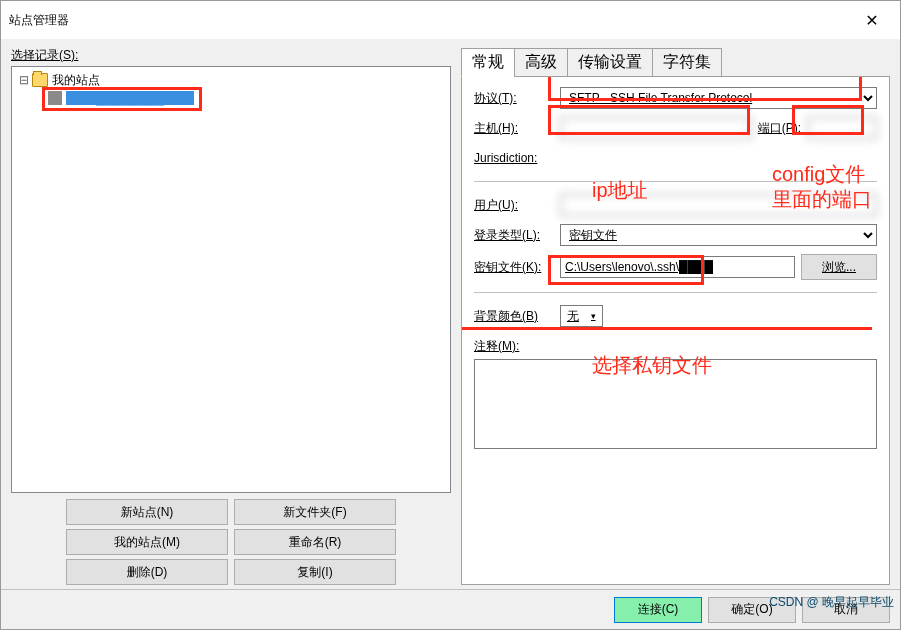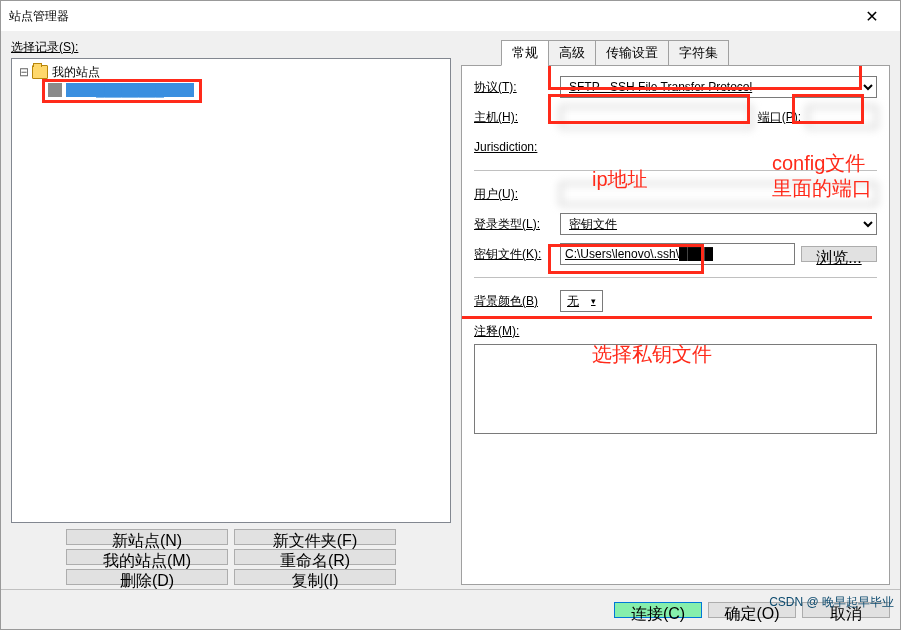--- a/index.html
+++ b/index.html
@@ -1,32 +1,32 @@
 <!DOCTYPE html>
 <html><head>
 <meta charset="utf-8">
 <style>
   * { box-sizing: border-box; font-family: "Microsoft YaHei", "Segoe UI", Tahoma, sans-serif; }
   body { margin: 0; background: #fff; }
   .window { width: 901px; height: 630px; position: relative; background: #f0f0f0; display: flex; flex-direction: column; border: 1px solid #999; }
-  .titlebar { height: 30px; display: flex; align-items: center; justify-content: space-between; padding: 8px 8px; font-size: 12px; background: #fff; }
+  .titlebar { height: 38px; display: flex; align-items: center; justify-content: space-between; padding: 8px 8px; font-size: 12px; background: #fff; }
   .close-btn { font-size: 16px; width: 40px; text-align: center; cursor: pointer; font-family: Arial; }
   .content { flex: 1; display: flex; padding: 8px 10px 4px 10px; gap: 10px; }
   .left-panel { width: 440px; display: flex; flex-direction: column; }
   .left-panel label.select-label { font-size: 12px; margin-bottom: 2px; }
   .tree-box { flex: 1; background: #fff; border: 1px solid #828790; padding: 4px; font-size: 12px; position: relative; }
   .tree-row { display: flex; align-items: center; height: 18px; }
   .tree-indent { display: inline-block; width: 16px; text-align: center; color: #666; }
   .folder-icon { width: 16px; height: 14px; background: #ffd86b; border: 1px solid #b8860b; border-radius: 1px; display: inline-block; margin-right: 4px; position: relative; }
   .folder-icon:before { content:""; position:absolute; top:-3px; left:0; width:7px; height:3px; background:#ffd86b; border:1px solid #b8860b; border-bottom:none; }
   .server-icon { width: 14px; height: 14px; background: #8a8a8a; display: inline-block; margin-right: 4px; }
   .button-grid { display: grid; grid-template-columns: 1fr 1fr; gap: 4px 6px; margin-top: 6px; padding: 0 55px; }
-  .btn { height: 16px; font-size: 16px; background: #e1e1e1; border: 1px solid #adadad; cursor: pointer; }
+  .btn { height: 26px; font-size: 12px; background: #e1e1e1; border: 1px solid #adadad; cursor: pointer; }
   .right-panel { flex: 1; display: flex; flex-direction: column; position: relative; }
-  .tab-row { display: flex; font-size: 13px; position: relative; top: 1px; z-index:2;margin-left:40px;}
+  .tab-row { display: flex; font-size: 16px; position: relative; top: 1px; z-index:2;}
   .tab { padding: 3px 10px; border: 1px solid #a0a0a0; background: #f0f0f0; margin-right: -1px; cursor:pointer;}
   .tab.active { background: #fff; border-bottom: 1px solid #fff; }
   .tab-body { flex:1; border: 1px solid #a0a0a0; background: #fff; padding: 10px 12px; font-size: 12px; overflow:hidden; position:relative;text-decoration:underline;}
   .form-row { display: flex; align-items: center; margin-bottom: 8px; gap: 6px; min-height:22px;}
   .form-label { width: 80px; white-space: nowrap;}
   .form-label.sm { width: auto; }
   select, input[type=text] { font-size: 12px; height: 22px; border: 1px solid #7a7a7a; padding: 0 4px; background:#fff;}
   .divider { border-top: 1px solid #c0c0c0; margin: 12px 0; }
   .textarea { width: 100%; height: 90px; border:1px solid #7a7a7a; background:#fff; resize:none; font-size:12px; padding:2px;}
   .bottombar { height: 40px; border-top: 1px solid #c0c0c0; display: flex; align-items: center; justify-content: flex-end; padding: 0 10px; gap: 6px; background:#f0f0f0;}

